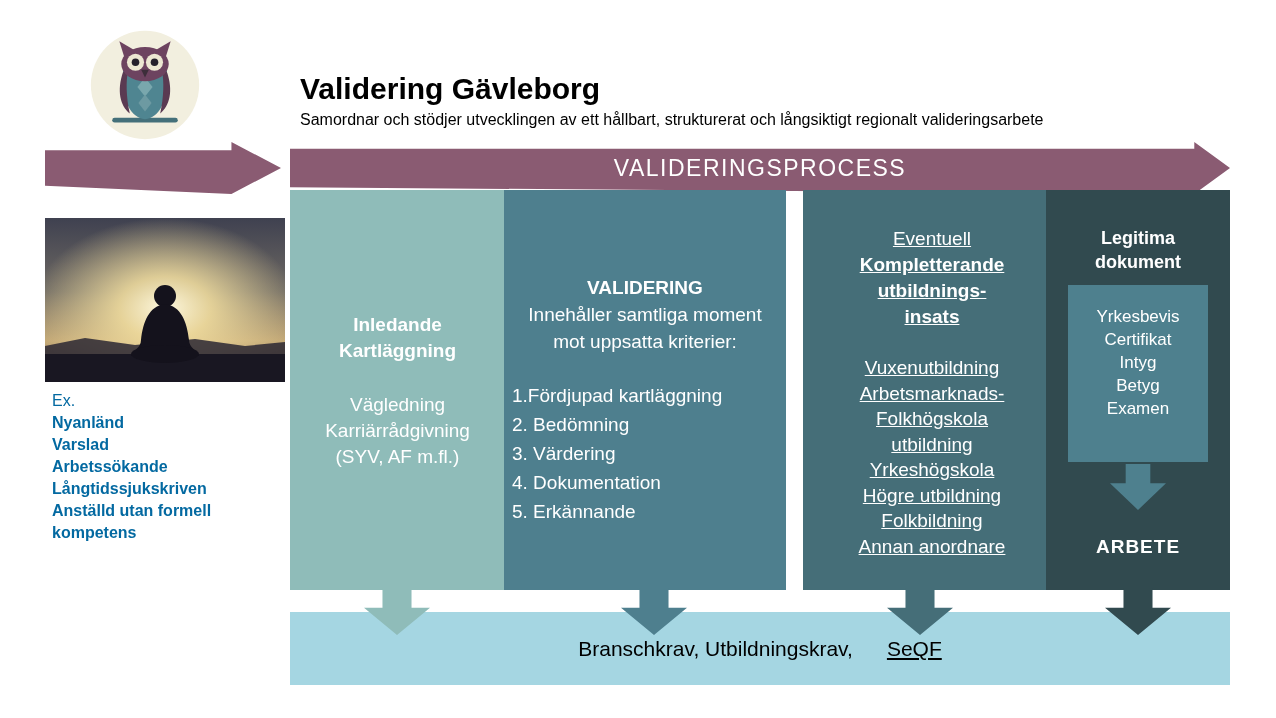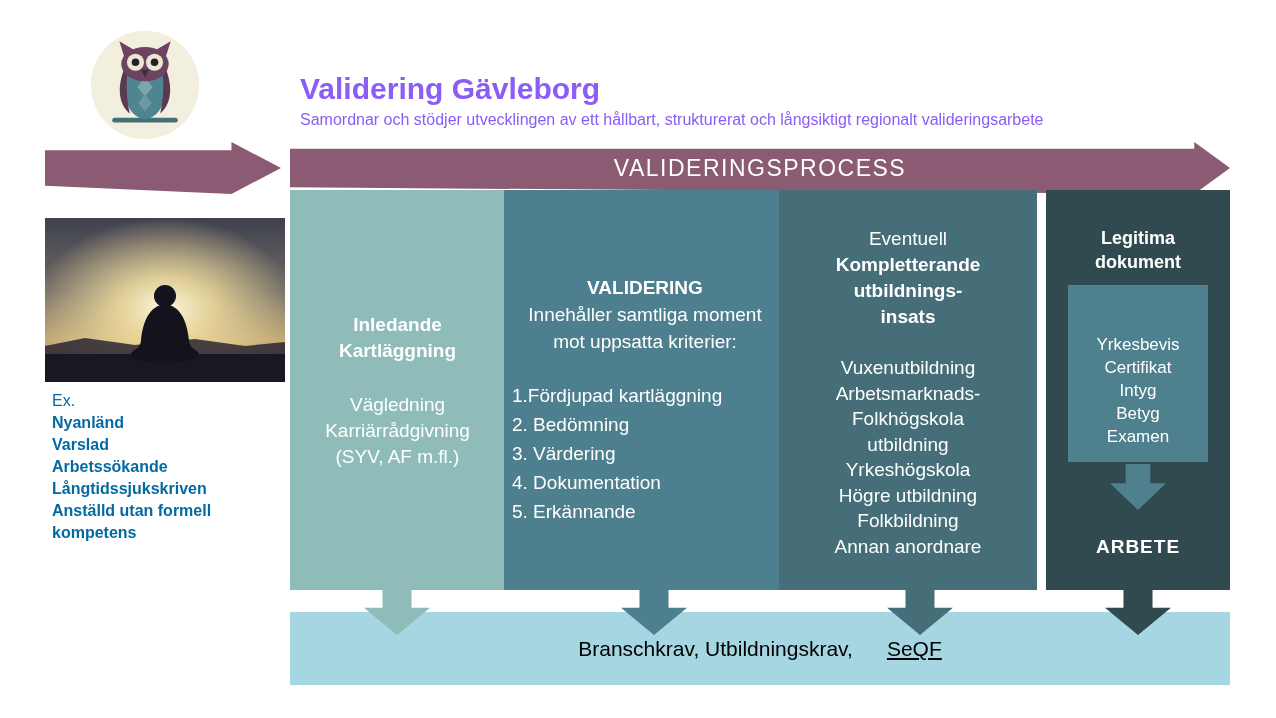--- a/index.html
+++ b/index.html
@@ -2,21 +2,21 @@
 <html style="--purple: #8a5b72; --col1: #8fbcb9; --col2: #4e7f8e; --col3: #456e78; --col4: #314a4f; --inner-box: #4e808e; --bottom-bar: #a5d6e2;"><head>
 <meta charset="utf-8">
 <style>
   html,body { margin:0; padding:0; background:#ffffff; font-family:"Liberation Sans", sans-serif; }
   .stage { position:relative; width:1276px; height:718px; background:#fff; overflow:hidden; }
 
   
   .logo { position:absolute; left:88px; top:28px; width:114px; height:114px; }
 
   
-  .header { position:absolute; left:300px; top:72px; color:#8b5cf6; }
+  .header { position:absolute; left:300px; top:72px; color:#000000; }
   .title { font-size:30px; font-weight:bold; line-height:34px; }
   .subtitle { font-size:16px; margin-top:5px; white-space:nowrap; }
 
   
   .left-arrow { position:absolute; left:45px; top:142px; width:236px; height:52px;
     background:var(--purple,#8a5b72);
     clip-path:polygon(0 16%, 79% 16%, 79% 0, 100% 50%, 79% 100%, 0 84%); }
   .banner { position:absolute; left:290px; top:142px; width:940px; height:52px;
     background:var(--purple,#8a5b72);
     clip-path:polygon(0 13%, 96.2% 13%, 96.2% 0, 100% 50%, 96.2% 100%, 0 87%);
@@ -27,37 +27,37 @@
   .photo { position:absolute; left:45px; top:218px; width:240px; height:164px; }
   .photo svg { display:block; width:100%; height:100%; }
   .audience { position:absolute; left:52px; top:390px; width:200px; font-size:16px; line-height:22px; color:#0369a1; }
   .aud-label { font-weight:normal; }
   .aud-item { font-weight:bold; }
 
   
   .col { position:absolute; top:190px; height:400px; color:#fff; box-sizing:border-box; }
   .col1 { left:290px; width:215px; background:var(--col1,#8fbcb9); }
   .col2 { left:504px; width:282px; background:var(--col2,#4e7f8e); }
-  .col3 { left:779px; width:258px; background:var(--col3,#456e78); }
+  .col3 { left:803px; width:258px; background:var(--col3,#456e78);text-decoration:underline; }
   .col4 { left:1046px; width:184px; background:var(--col4,#314a4f); }
   .bold { font-weight:bold; }
 
   .c1-title { margin-top:122px; text-align:center; font-weight:bold; font-size:19px; line-height:26px; }
   .c1-body  { margin-top:28px; text-align:center; font-size:19px; line-height:26px; }
 
   .c2-title { margin-top:84px; text-align:center; font-weight:bold; font-size:19px; line-height:27px; }
   .c2-intro { text-align:center; font-size:19px; line-height:27px; }
   .c2-steps { margin-top:26px; padding-left:8px; font-size:19px; line-height:29px; }
 
   .c3-head  { margin-top:36px; text-align:center; font-size:19px; line-height:26px; }
   .c3-body  { margin-top:25px; text-align:center; font-size:19px; line-height:25.5px; }
 
   .c4-title { margin-top:36px; text-align:center; font-weight:bold; font-size:18px; line-height:24px; }
   .doc-box  { position:absolute; left:22px; top:95px; width:140px; height:177px;
-    background:var(--inner-box,#4e808e); box-sizing:border-box; padding-top:48px;
+    background:var(--inner-box,#4e808e); box-sizing:border-box; padding-top:20px;
     text-align:center; font-size:17px; line-height:23px; }
   .down-arrow { clip-path:polygon(28% 0, 72% 0, 72% 42%, 100% 42%, 50% 100%, 0 42%, 28% 42%); }
   .inner-arrow { position:absolute; left:50%; transform:translateX(-50%); top:274px;
     width:56px; height:46px; background:var(--inner-box,#4e808e); }
   .c4-outcome { position:absolute; left:0; right:0; top:346px; text-align:center;
     font-weight:bold; font-size:19px; letter-spacing:1px; }
 
   
   .da { position:absolute; top:588px; width:66px; height:47px; z-index:2; }
   .da1 { left:364px; background:var(--col1,#8fbcb9); }

